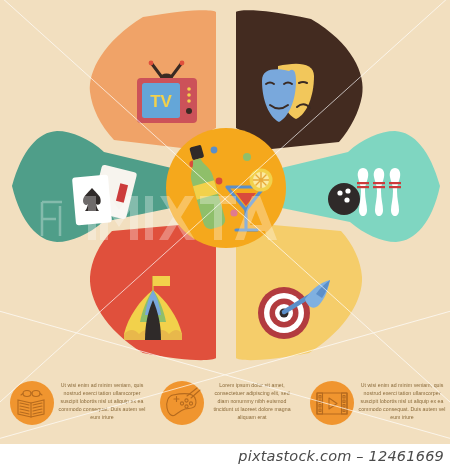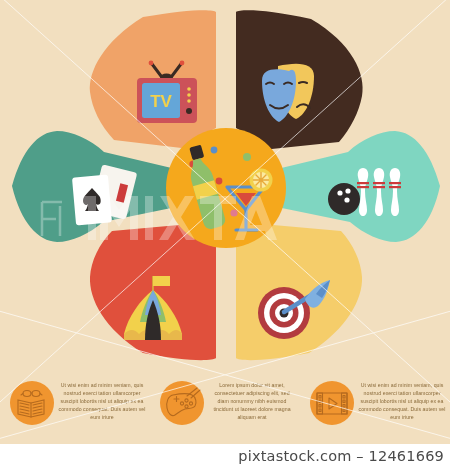--- a/index.html
+++ b/index.html
@@ -91,20 +91,21 @@
     flex: 1 1 auto;
   }
   
   #footer {
     position: absolute;
     left: 0;
     top: 444px;
     width: 450px;
     height: 25px;
     background: #ffffff;
+    font-style: italic;
   }
   #footer-credit {
     position: absolute;
     right: 6px;
     top: 4px;
     font-size: 14.5px;
     color: #4a4a4a;
     font-family: "DejaVu Sans", sans-serif;
     letter-spacing: 0.2px;
     white-space: nowrap;

